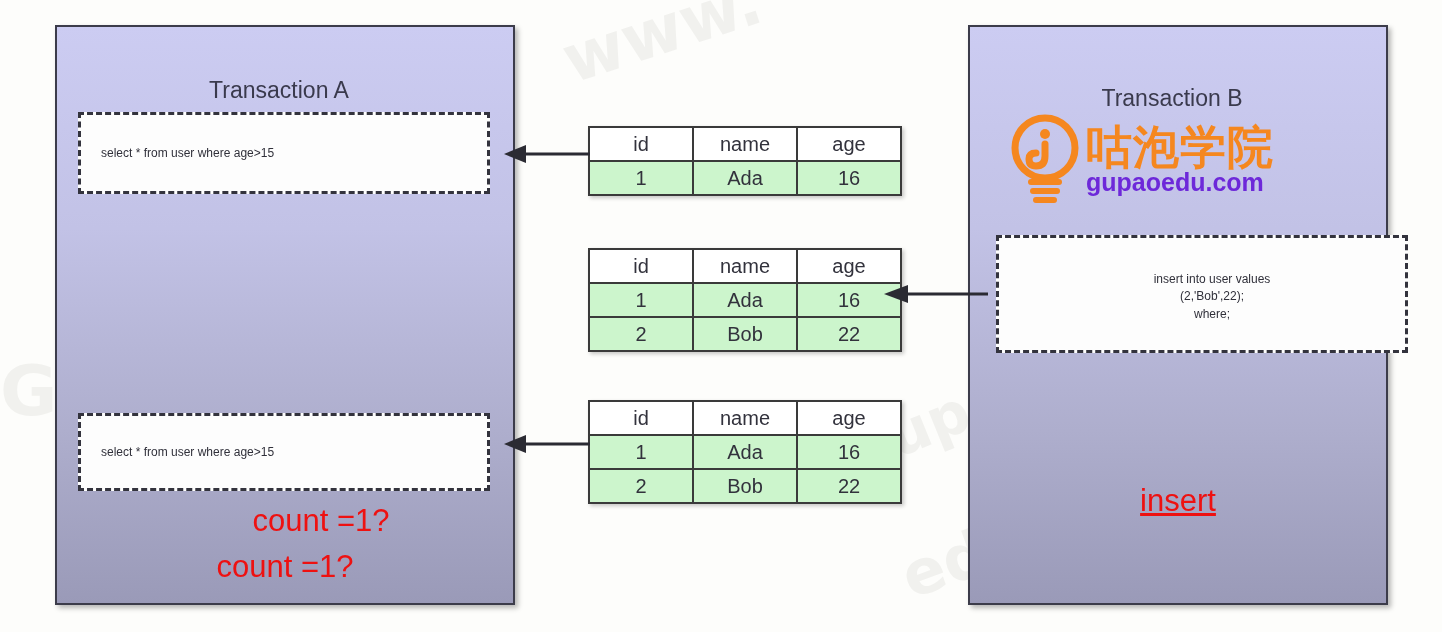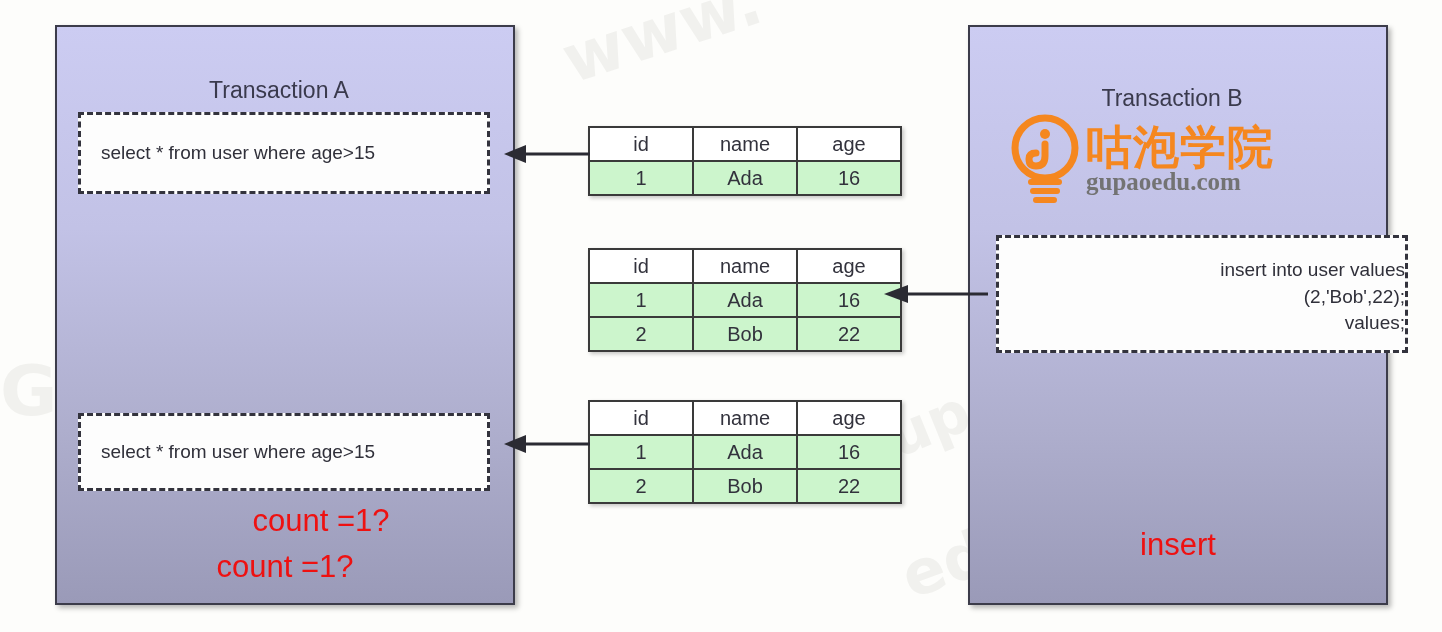--- a/index.html
+++ b/index.html
@@ -50,25 +50,25 @@
   
   .sql-box {
     position: absolute;
     background: #fdfdfd;
     border: 3px dashed #33333d;
     box-sizing: border-box;
     display: flex;
     align-items: center;
     padding-left: 20px;
     color: #30303a;
-    font-size: 19px;
+    font-size: 12px;
     font-family: "Liberation Sans", sans-serif;
   }
   .sql-box.multiline {
-    align-items: flex-end;
+    align-items: center;
     flex-direction: column;
     justify-content: center;
     line-height: 1.42;
     padding-top: 6px;
   }
   .sql-box .ln { display: block; }
 
   
   .red-label {
     position: absolute;
@@ -125,26 +125,26 @@
   .logo-cn {
     font-size: 46px;
     color: #f5871f;
     font-weight: bold;
     letter-spacing: 1px;
     line-height: 1.02;
     font-family: "DejaVu Sans", sans-serif;
   }
   .logo-url {
     font-size: 25px;
-    color: #737373;
+    color: #6d28d9;
     font-weight: bold;
     letter-spacing: 0px;
     line-height: 1.05;
     margin-top: -2px;
-    font-family: Liberation Serif, serif;
+    font-family: Liberation Sans, sans-serif;
   }
 </style>
 </head>
 <body>
 
 <div id="canvas">
 
   <div class="wm" style="left:560px; top:-8px; font-size:66px; transform:rotate(-18deg);">www.</div>
   <div class="wm" style="left:840px; top:360px; font-size:58px; transform:rotate(-22deg);">gupaoedu</div>
   <div class="wm" style="left:900px; top:520px; font-size:62px; transform:rotate(-20deg);">edu</div>
@@ -182,24 +182,24 @@
     </span>
     <span class="logo-text-wrap">
       <span class="logo-cn">咕泡学院</span>
       <span class="logo-url">gupaoedu.com</span>
     </span>
   </div>
 
   <div class="sql-box multiline" style="left:996px; top:235px; width:412px; height:118px;">
     <span class="ln">insert into user values</span>
     <span class="ln">(2,'Bob',22);</span>
-    <span class="ln">values;</span>
-  </div>
-
-  <div class="red-label" style="left:968px; top:527px; width:420px;">insert</div>
+    <span class="ln">where;</span>
+  </div>
+
+  <div class="red-label" style="left:968px; top:483px; width:420px;text-decoration:underline;">insert</div>
 
   <table class="data-table" style="left:588px; top:126px;">
     <thead>
       <tr>
         <th>id</th>
         <th>name</th>
         <th>age</th>
       </tr>
     </thead>
     <tbody>

